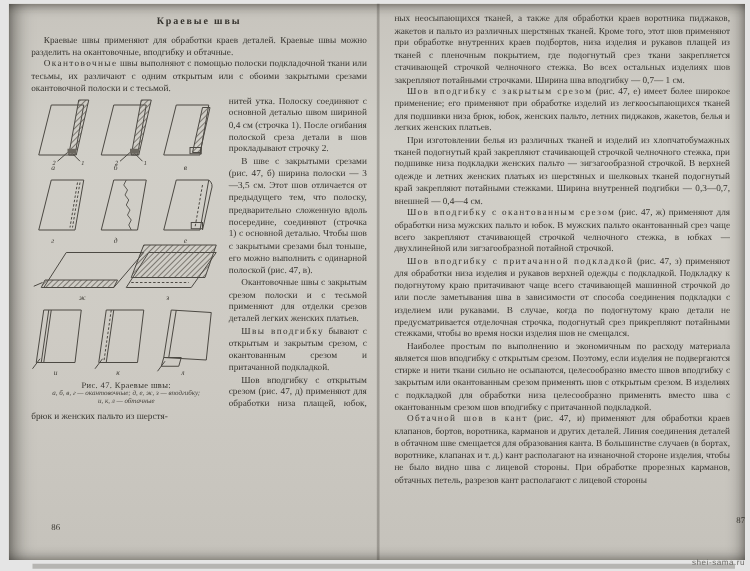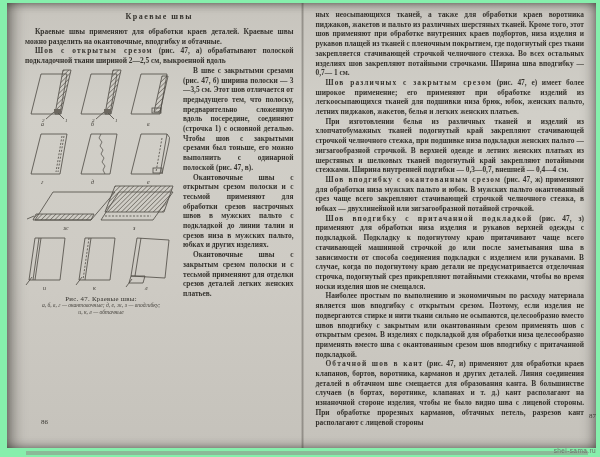--- a/index.html
+++ b/index.html
@@ -1,35 +1,35 @@
 <!DOCTYPE html>
 <html><head>
 <meta charset="utf-8">
 <style>
   html,body{margin:0;padding:0;background:#0f0e0c;}
-  .scan{position:relative;width:600px;height:457px;background:#86efac;overflow:hidden;}
+  .scan{position:relative;width:600px;height:457px;background:#e5e5e5;overflow:hidden;}
   .spread{
     position:absolute;top:3px;left:7px;right:4px;bottom:9px;
     background:linear-gradient(180deg,#c7c4bd 0%,#d1cfc8 25%,#cecbc4 60%,#c5c2bb 100%);
     box-shadow:
       inset 12px 0 16px -9px rgba(20,18,14,.6),
       inset -9px 0 13px -8px rgba(20,18,14,.55),
       inset 0 7px 11px -8px rgba(20,18,14,.65),
       inset 0 -7px 11px -8px rgba(20,18,14,.5);
     display:flex;
   }
   .gutter{position:absolute;left:50%;top:0;bottom:0;width:3px;margin-left:-1px;
     background:linear-gradient(90deg,rgba(40,36,30,.02),rgba(40,36,30,.35) 45%,rgba(40,36,30,.08));}
   .scan-bottom-edge{position:absolute;left:26px;right:12px;bottom:2px;height:4px;background:#8f8e88;opacity:.55;}
   .page{width:50%;height:100%;position:relative;overflow:hidden;box-sizing:border-box;
     font-family:"Liberation Serif","DejaVu Serif",serif;color:#35332e;}
   .page.left{padding:7px 8px 0 18px;}
   .page.right{padding:7px 12px 0 14px;}
   .heading{font-size:8px;font-weight:bold;text-align:center;letter-spacing:1.5px;margin:2px 0 6px 0;}
-  p.bt{font-size:7.4px;line-height:9.7px;text-align:justify;margin:0;font-weight:bold;}
+  p.bt{font-size:7.4px;line-height:9.7px;text-align:justify;margin:0;}
   p.bt.ind{text-indent:10px;}
   .lead{letter-spacing:1.1px;}
   .figure{float:left;width:152px;margin:2px 6px 1px 0;}
   .fig-svg{display:block;}
   .fig-caption{font-size:6.8px;text-align:center;margin-top:1px;letter-spacing:.3px;}
   .fig-legend{font-size:5.6px;font-style:italic;text-align:center;line-height:6.8px;color:#45423c;}
   .pagenum{position:absolute;font-size:7px;color:#3a3832;}
   .pagenum.left-num{left:18px;bottom:22px;margin-left:16px;}
   .pagenum.right-num{right:0;bottom:28px;}
   .watermark{position:absolute;right:4px;bottom:3px;font-size:6.5px;color:#6e6d68;
@@ -39,21 +39,21 @@
 </head>
 <body>
 
 <div class="scan">
   <div class="spread">
 
     <div class="page left">
       <div class="heading">Краевые швы</div>
 
       <p class="bt ind"><span class="lead"></span><span>Краевые швы применяют для обработки краев деталей. Краевые швы можно разделить на окантовочные, вподгибку и обтачные.</span></p>
-      <p class="bt ind"><span class="lead">Шов с открытым срезом</span><span> (рис. 47, а) обрабатывают полоской подкладочной ткани шириной 2—2,5 см, выкроенной вдоль</span></p>
+      <p class="bt ind"><span class="lead">Окантовочные</span><span> швы выполняют с помощью полоски подкладочной ткани или тесьмы, их различают с одним открытым или с обоими закрытыми срезами окантовочной полоски и с тесьмой.</span></p>
 
       <div class="figure">
         <svg class="fig-svg" width="152" height="226" viewBox="0 0 152 226">
           <defs>
             <pattern id="hatch" width="3.2" height="3.2" patternUnits="userSpaceOnUse" patternTransform="rotate(45)">
               <line x1="0" y1="0" x2="0" y2="3.2" stroke="#57534b" stroke-width="1.1"></line>
             </pattern>
           </defs>
           <g stroke="#4c4943" fill="none" stroke-width="0.8">
 
@@ -127,30 +127,32 @@
             <text x="90" y="54">1</text>
           </g>
         </svg>
         <div class="fig-caption">Рис. 47. Краевые швы:</div>
         <div class="fig-legend">
           <div>а, б, в, г — окантовочные; д, е, ж, з — вподгибку;</div>
           <div>и, к, л — обтачные</div>
         </div>
       </div>
 
+      <p class="bt"><span class="lead"></span><span>нитей утка. Полоску соединяют с основной деталью швом шириной 0,4 см (строчка 1). После огибания полоской среза детали в шов прокладывают строчку 2.</span></p>
       <p class="bt ind"><span class="lead"></span><span>В шве с закрытыми срезами (рис. 47, б) ширина полоски — 3—3,5 см. Этот шов отличается от предыдущего тем, что полоску, предварительно сложенную вдоль посередине, соединяют (строчка 1) с основной деталью. Чтобы шов с закрытыми срезами был тоньше, его можно выполнить с одинарной полоской (рис. 47, в).</span></p>
-      <p class="bt ind"><span class="lead"></span><span>Окантовочные швы с открытым срезом полоски и с тесьмой применяют для обработки срезов настрочных швов в мужских пальто с подкладкой до линии талии и срезов низа в мужских пальто, юбках и других изделиях.</span></p>
       <p class="bt ind"><span class="lead"></span><span>Окантовочные швы с закрытым срезом полоски и с тесьмой применяют для отделки срезов деталей легких женских платьев.</span></p>
+      <p class="bt ind"><span class="lead">Швы вподгибку</span><span> бывают с открытым и закрытым срезом, с окантованным срезом и притачанной подкладкой.</span></p>
+      <p class="bt ind"><span class="lead"></span><span>Шов вподгибку с открытым срезом (рис. 47, д) применяют для обработки низа плащей, юбок, брюк и женских пальто из шерстя-</span></p>
 
       <div class="pagenum left-num">86</div>
     </div>
 
     <div class="page right">
       <p class="bt"><span class="lead"></span><span>ных неосыпающихся тканей, а также для обработки краев воротника пиджаков, жакетов и пальто из различных шерстяных тканей. Кроме того, этот шов применяют при обработке внутренних краев подбортов, низа изделия и рукавов плащей из тканей с пленочным покрытием, где подогнутый срез ткани закрепляется стачивающей строчкой челночного стежка. Во всех остальных изделиях шов закрепляют потайными строчками. Ширина шва вподгибку — 0,7— 1 см.</span></p>
-      <p class="bt ind"><span class="lead">Шов различных с закрытым срезом</span><span> (рис. 47, е) имеет более широкое применение; его применяют при обработке изделий из легкоосыпающихся тканей для подшивки низа брюк, юбок, женских пальто, летних пиджаков, жакетов, белья и легких женских платьев.</span></p>
+      <p class="bt ind"><span class="lead">Шов вподгибку с закрытым срезом</span><span> (рис. 47, е) имеет более широкое применение; его применяют при обработке изделий из легкоосыпающихся тканей для подшивки низа брюк, юбок, женских пальто, летних пиджаков, жакетов, белья и легких женских платьев.</span></p>
       <p class="bt ind"><span class="lead"></span><span>При изготовлении белья из различных тканей и изделий из хлопчатобумажных тканей подогнутый край закрепляют стачивающей строчкой челночного стежка, при подшивке низа подкладки женских пальто — зигзагообразной строчкой. В верхней одежде и летних женских платьях из шерстяных и шелковых тканей подогнутый край закрепляют потайными стежками. Ширина внутренней подгибки — 0,3—0,7, внешней — 0,4—4 см.</span></p>
       <p class="bt ind"><span class="lead">Шов вподгибку с окантованным срезом</span><span> (рис. 47, ж) применяют для обработки низа мужских пальто и юбок. В мужских пальто окантованный срез чаще всего закрепляют стачивающей строчкой челночного стежка, в юбках — двухлинейной или зигзагообразной потайной строчкой.</span></p>
       <p class="bt ind"><span class="lead">Шов вподгибку с притачанной подкладкой</span><span> (рис. 47, з) применяют для обработки низа изделия и рукавов верхней одежды с подкладкой. Подкладку к подогнутому краю притачивают чаще всего стачивающей машинной строчкой до или после заметывания шва в зависимости от способа соединения подкладки с изделием или рукавами. В случае, когда по подогнутому краю детали не предусматривается отделочная строчка, подогнутый срез прикрепляют потайными стежками, чтобы во время носки изделия шов не смещался.</span></p>
       <p class="bt ind"><span class="lead"></span><span>Наиболее простым по выполнению и экономичным по расходу материала является шов вподгибку с открытым срезом. Поэтому, если изделия не подвергаются стирке и нити ткани сильно не осыпаются, целесообразно вместо швов вподгибку с закрытым или окантованным срезом применять шов с открытым срезом. В изделиях с подкладкой для обработки низа целесообразно применять вместо шва с окантованным срезом шов вподгибку с притачанной подкладкой.</span></p>
       <p class="bt ind"><span class="lead">Обтачной шов в кант</span><span> (рис. 47, и) применяют для обработки краев клапанов, бортов, воротника, карманов и других деталей. Линия соединения деталей в обтачном шве смещается для образования канта. В большинстве случаев (в бортах, воротнике, клапанах и т. д.) кант располагают на изнаночной стороне изделия, чтобы не было видно шва с лицевой стороны. При обработке прорезных карманов, обтачных петель, разрезов кант располагают с лицевой стороны</span></p>
 
       <div class="pagenum right-num">87</div>
     </div>
 
     <div class="gutter"></div>

